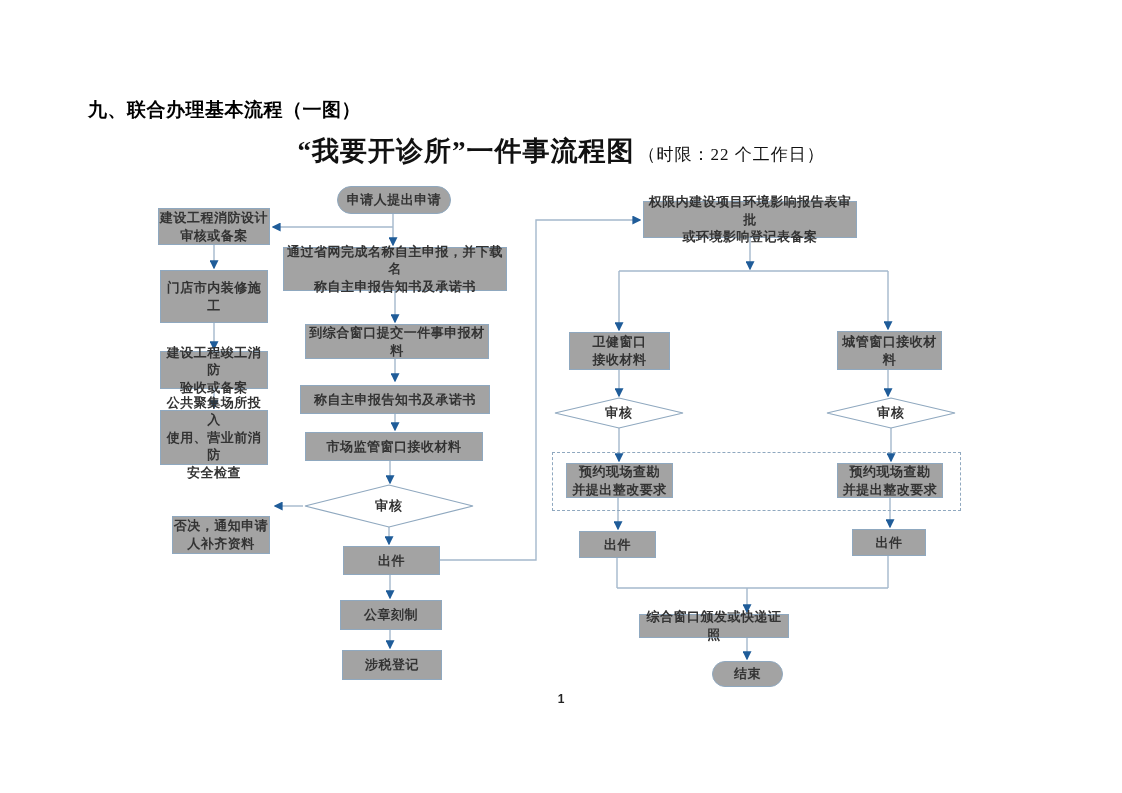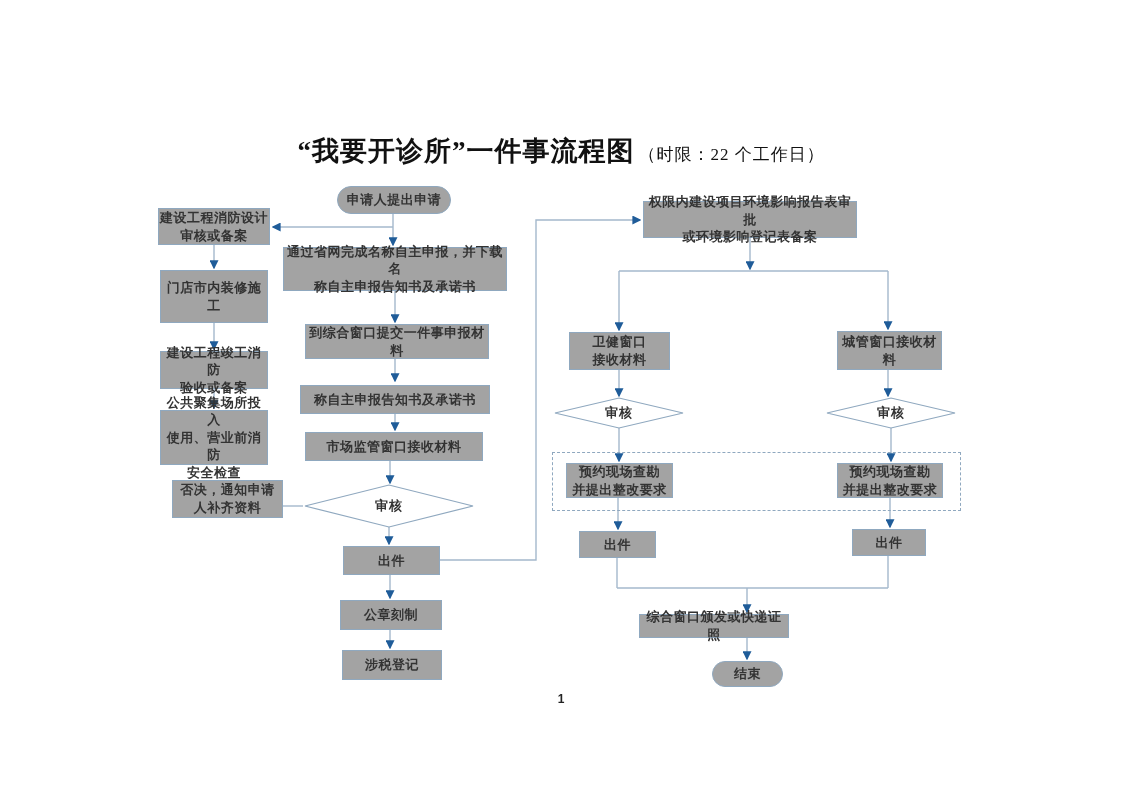--- a/index.html
+++ b/index.html
@@ -60,20 +60,21 @@
     position:absolute;left:553px;top:692px;width:16px;
     text-align:center;font-family:"Liberation Sans", sans-serif;
     font-size:12px;font-weight:bold;color:#222;
   }
 </style>
 </head>
 <body>
 
 <div class="page">
 
+  <div class="heading">九、联合办理基本流程（一图）</div>
 
   <div class="titlebar">
     <span class="title-main">“我要开诊所”一件事流程图</span>
     <span class="title-note">（时限：22 个工作日）</span>
   </div>
 
   <svg class="flow-lines" width="1122" height="793" viewBox="0 0 1122 793">
     <defs>
       <marker id="arr" viewBox="0 0 10 10" refX="8.5" refY="5" markerWidth="9" markerHeight="9" orient="auto" markerUnits="userSpaceOnUse">
         <path d="M0,0 L10,5 L0,10 z" class="arrowhead"></path>
@@ -119,21 +120,21 @@
 
   <div class="node stadium" style="left:337px;top:186px;width:114px;height:28px;">申请人提出申请</div>
   <div class="node" style="left:158px;top:208px;width:112px;height:37px;">建设工程消防设计
 审核或备案</div>
   <div class="node" style="left:160px;top:270px;width:108px;height:53px;">门店市内装修施工</div>
   <div class="node" style="left:160px;top:351px;width:108px;height:38px;">建设工程竣工消防
 验收或备案</div>
   <div class="node" style="left:160px;top:410px;width:108px;height:55px;">公共聚集场所投入
 使用、营业前消防
 安全检查</div>
-  <div class="node" style="left:172px;top:480px;width:111px;height:38px;">否决，通知申请
+  <div class="node" style="left:172px;top:516px;width:98px;height:38px;">否决，通知申请
 人补齐资料</div>
   <div class="node" style="left:283px;top:247px;width:224px;height:44px;">通过省网完成名称自主申报，并下载名
 称自主申报告知书及承诺书</div>
   <div class="node" style="left:305px;top:324px;width:184px;height:35px;">到综合窗口提交一件事申报材
 料</div>
   <div class="node" style="left:300px;top:385px;width:190px;height:29px;">称自主申报告知书及承诺书</div>
   <div class="node" style="left:305px;top:432px;width:178px;height:29px;">市场监管窗口接收材料</div>
   <div class="node" style="left:343px;top:546px;width:97px;height:29px;">出件</div>
   <div class="node" style="left:340px;top:600px;width:102px;height:30px;">公章刻制</div>
   <div class="node" style="left:342px;top:650px;width:100px;height:30px;">涉税登记</div>

